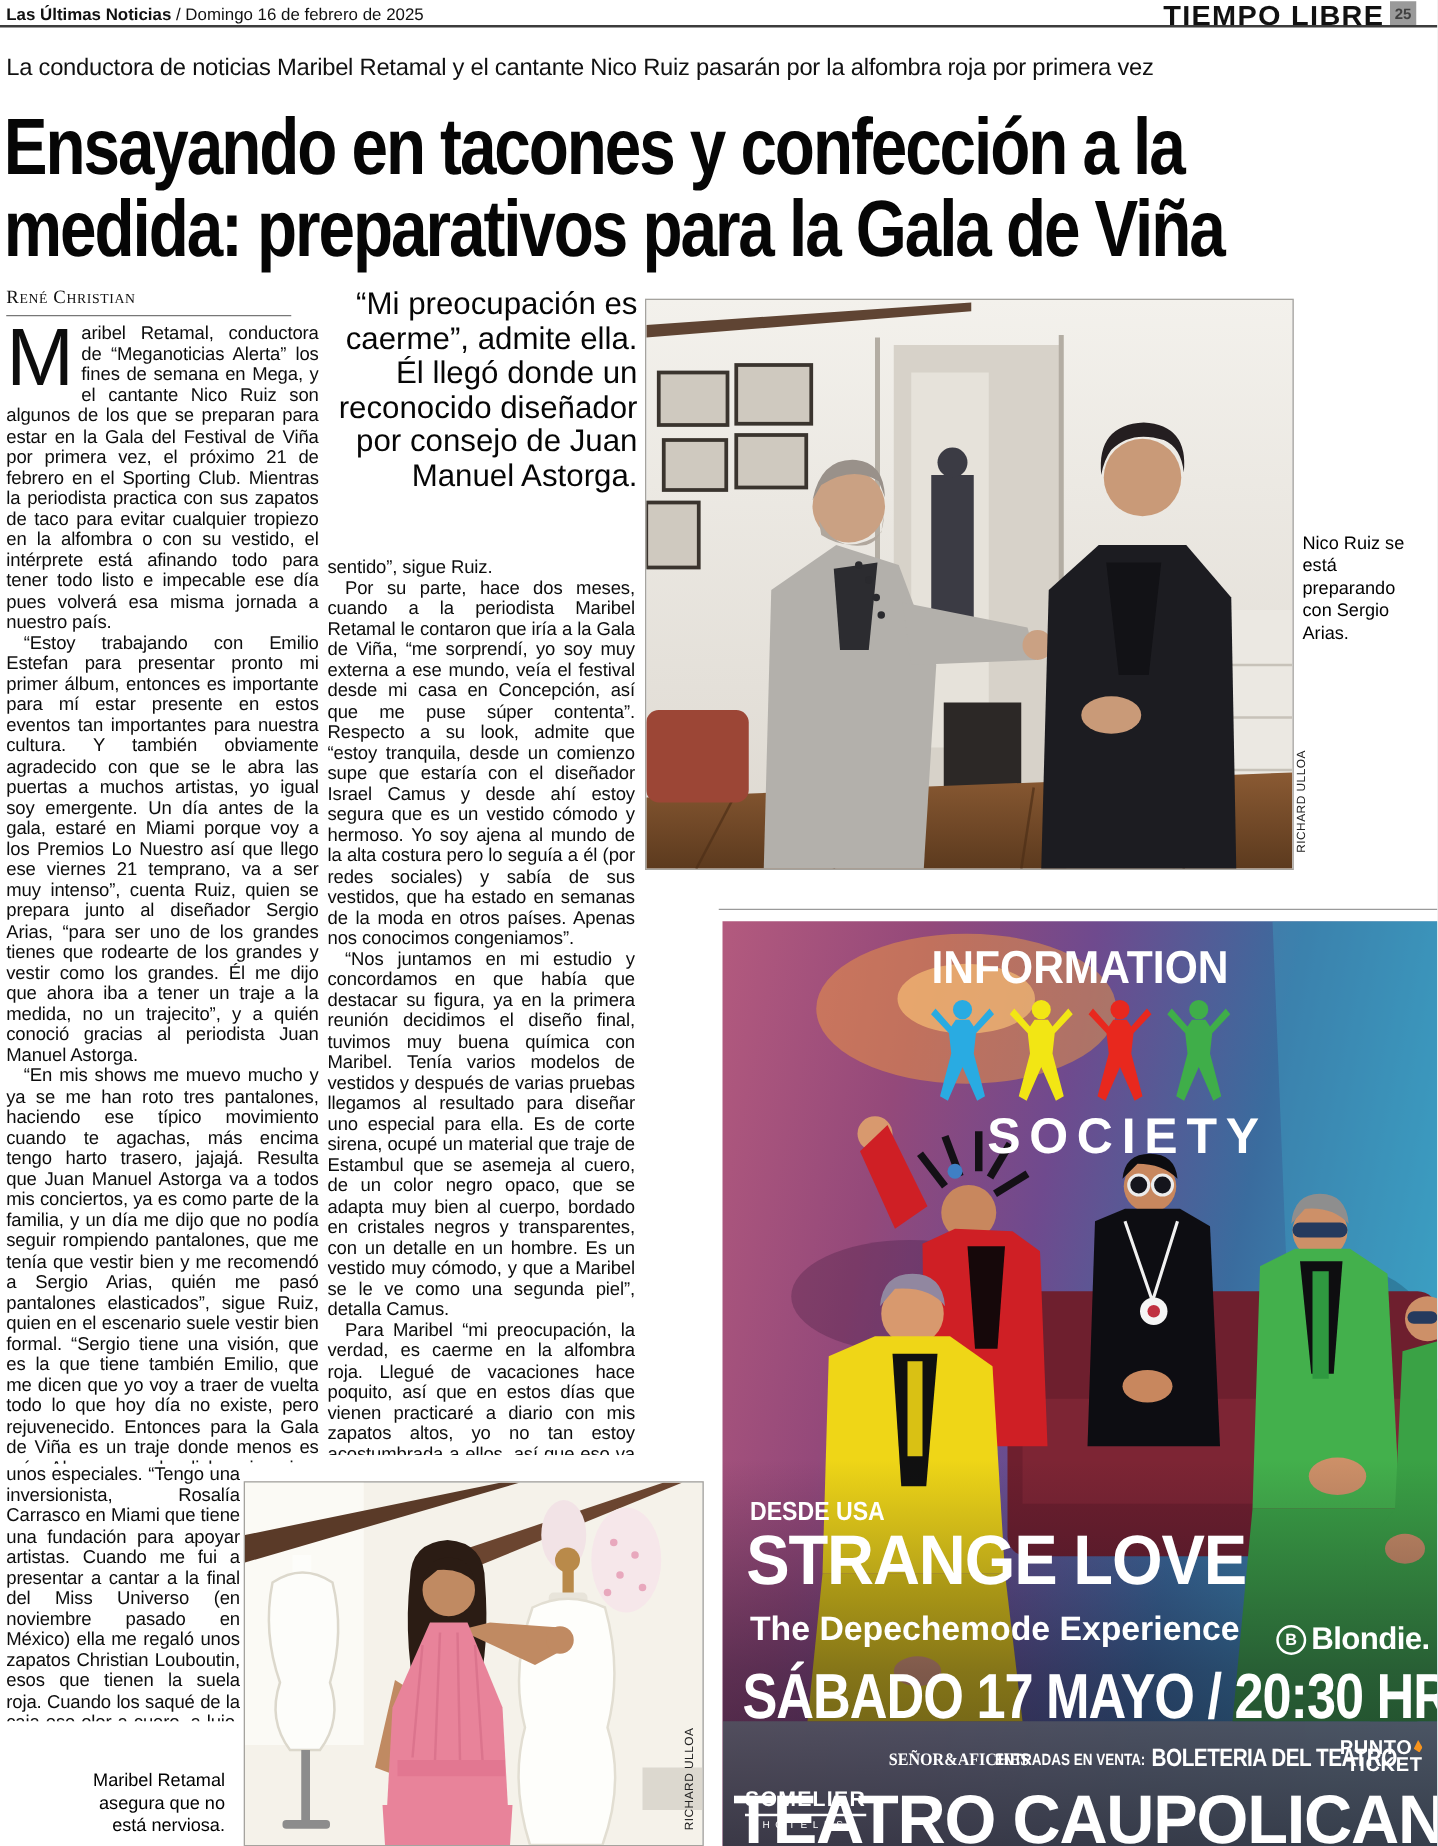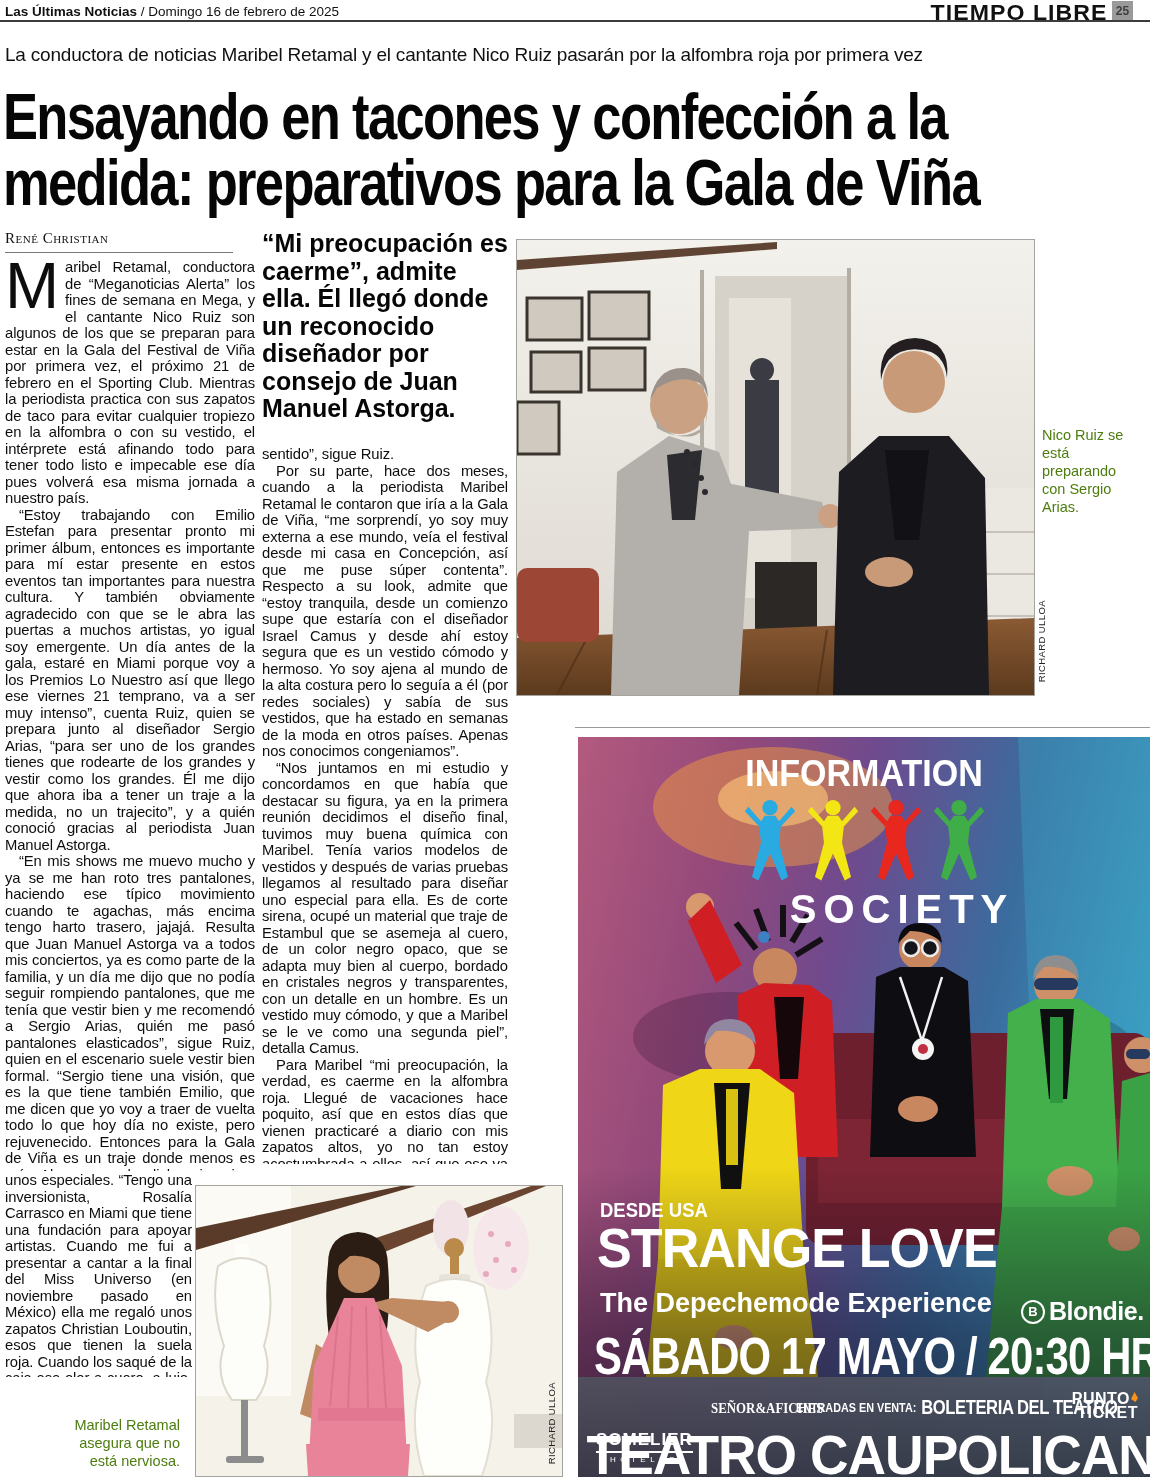--- a/index.html
+++ b/index.html
@@ -30,27 +30,27 @@
   
   .col{font-size:14.8px;line-height:16.5px;text-align:justify;color:#0d0d0d;letter-spacing:-0.1px;}
   .col p{margin:0;}
   .col p.indent{text-indent:14px;}
   .col1a{left:5px;top:259px;width:250px;height:912px;overflow:hidden;}
   .col1b{left:5px;top:1172px;width:187px;height:205px;overflow:hidden;}
   .col2{left:262px;top:446px;width:246px;height:718px;overflow:hidden;}
   .dropcap{float:left;font-size:65px;line-height:50px;padding:2px 6px 0 0;font-weight:400;}
 
   .pull-quote{left:262px;top:230px;width:248px;font-size:25px;line-height:27.5px;
-              font-weight:700;text-align:left;color:#060606;}
+              font-weight:400;text-align:right;color:#060606;}
 
   
   .photo-frame{border:1px solid #a5a39e;box-sizing:border-box;overflow:hidden;background:#ddd;}
   .main-photo{left:516px;top:239px;width:519px;height:457px;}
   .sec-photo{left:195px;top:1185px;width:368px;height:292px;}
-  .caption{font-size:14.5px;line-height:18px;color:#4d7c0f;}
+  .caption{font-size:14.5px;line-height:18px;color:#000000;}
   .cap-main{left:1042px;top:426px;width:100px;}
   .cap-sec{left:55px;top:1416px;width:125px;text-align:right;}
   .credit{font-size:9.5px;letter-spacing:0.4px;color:#222;writing-mode:vertical-rl;
           transform:rotate(180deg);white-space:nowrap;}
   .credit-main{left:1036px;top:600px;}
   .credit-sec{left:546px;top:1382px;}
 
   
   .ad-rule{left:575px;top:727px;width:575px;height:1px;background:#9a9a9a;}
   .ad{left:578px;top:737px;width:572px;height:848px;overflow:hidden;color:#fff;

